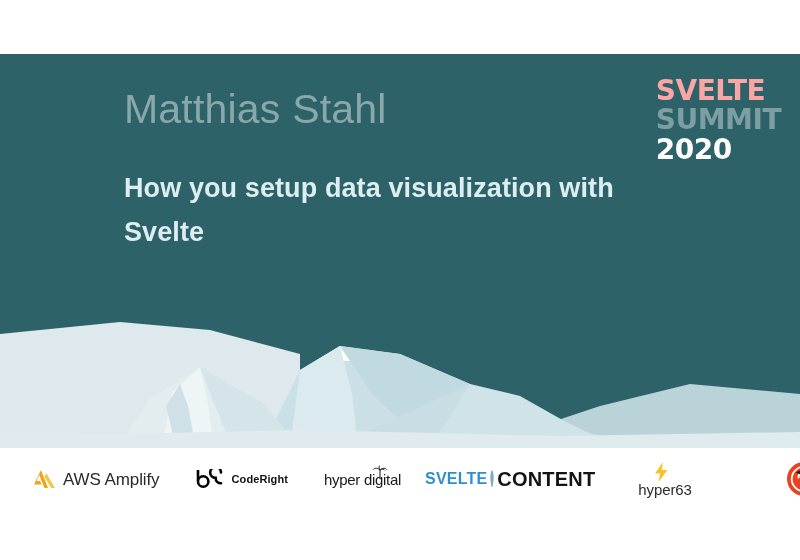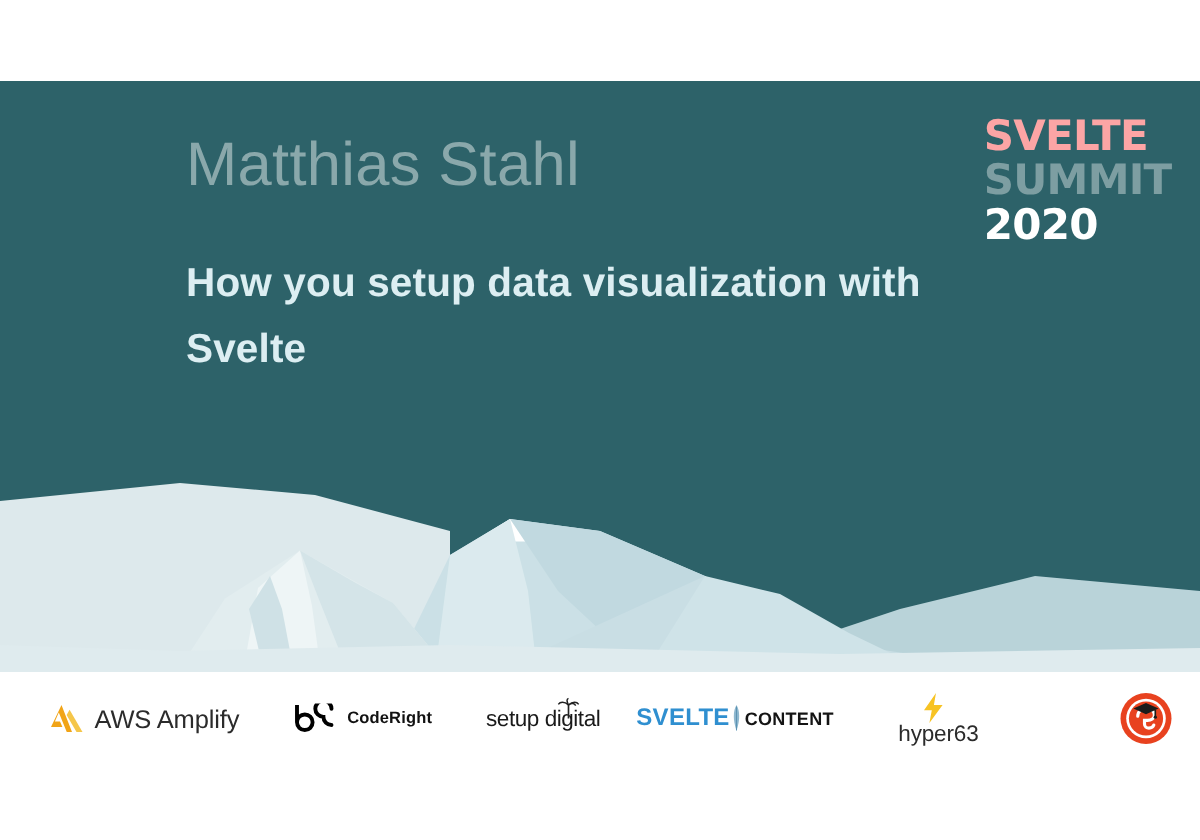--- a/index.html
+++ b/index.html
@@ -126,21 +126,21 @@
     margin-left: 6px;
     letter-spacing: 0.1px;
   }
   .oasis-txt {
     font-size: 15px;
     color: #1a1a1a;
     font-weight: 400;
     letter-spacing: -0.3px;
   }
   .hc-a { font-size: 16px; color: #2f8fd0; font-weight: 700; letter-spacing: 0.2px; }
-  .hc-b { font-size: 12px; color: #141414; font-weight: 700; letter-spacing: 0.2px; }
+  .hc-b { font-size: 20px; color: #141414; font-weight: 700; letter-spacing: 0.2px; }
   .hy-txt {
     font-size: 15px;
     color: #2b2b2b;
     font-weight: 400;
     margin-left: 7px;
     letter-spacing: -0.1px;
   }
 </style>
 </head>
 <body>
@@ -207,21 +207,21 @@
       <span class="sp-ico">
         <svg width="32" height="20" viewBox="0 0 32 20">
           <path d="M4 1 L4 12.5 A5.2 5.2 0 1 0 9.2 7.3 A5.2 5.2 0 0 0 4 12.5 Z" fill="none" stroke="#000" stroke-width="2.6" stroke-linecap="round"></path>
           <path d="M27 3.5 A5.4 5.4 0 1 0 21.6 8.9 A5.4 5.4 0 0 0 27 14.3" fill="none" stroke="#000" stroke-width="2.6" stroke-linecap="round"></path>
         </svg>
       </span>
       <span class="sp-txt cr-txt">CodeRight</span>
     </div>
 
     <div class="sponsor sp-oasis">
-      <span class="sp-txt oasis-txt">setup digital</span>
+      <span class="sp-txt oasis-txt">hyper digital</span>
       <span class="sp-ico" style="margin-left:-30px; margin-top:-13px;">
         <svg width="18" height="16" viewBox="0 0 18 16">
           <path d="M9 5 L9 14" stroke="#222" stroke-width="1.1" fill="none"></path>
           <path d="M9 5 C6 2.4 3.4 3 2.2 4.6" stroke="#222" stroke-width="1" fill="none"></path>
           <path d="M9 5 C12 2.4 14.6 3 15.8 4.6" stroke="#222" stroke-width="1" fill="none"></path>
           <path d="M9 5 C7.4 2 8 1 9 0.6" stroke="#222" stroke-width="1" fill="none"></path>
           <path d="M9 5 C11.2 3.4 13 4 13.8 5.4" stroke="#222" stroke-width="1" fill="none"></path>
         </svg>
       </span>
     </div>

